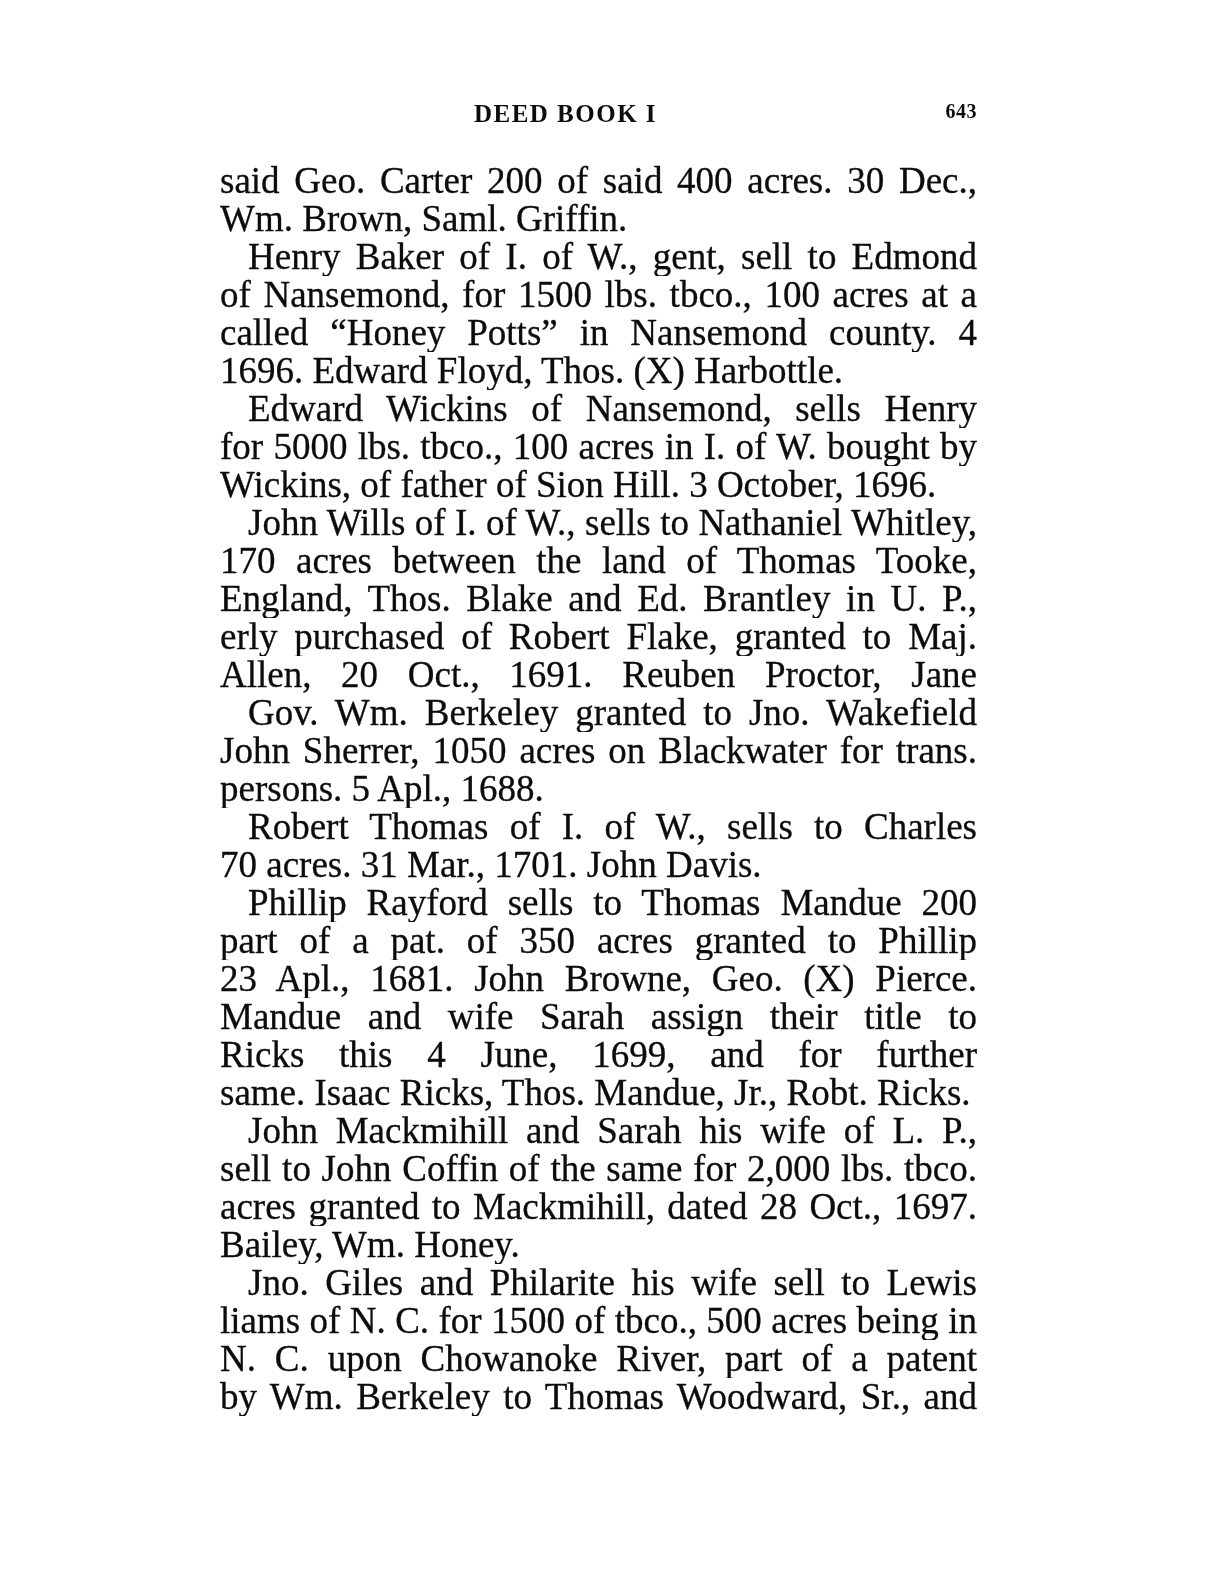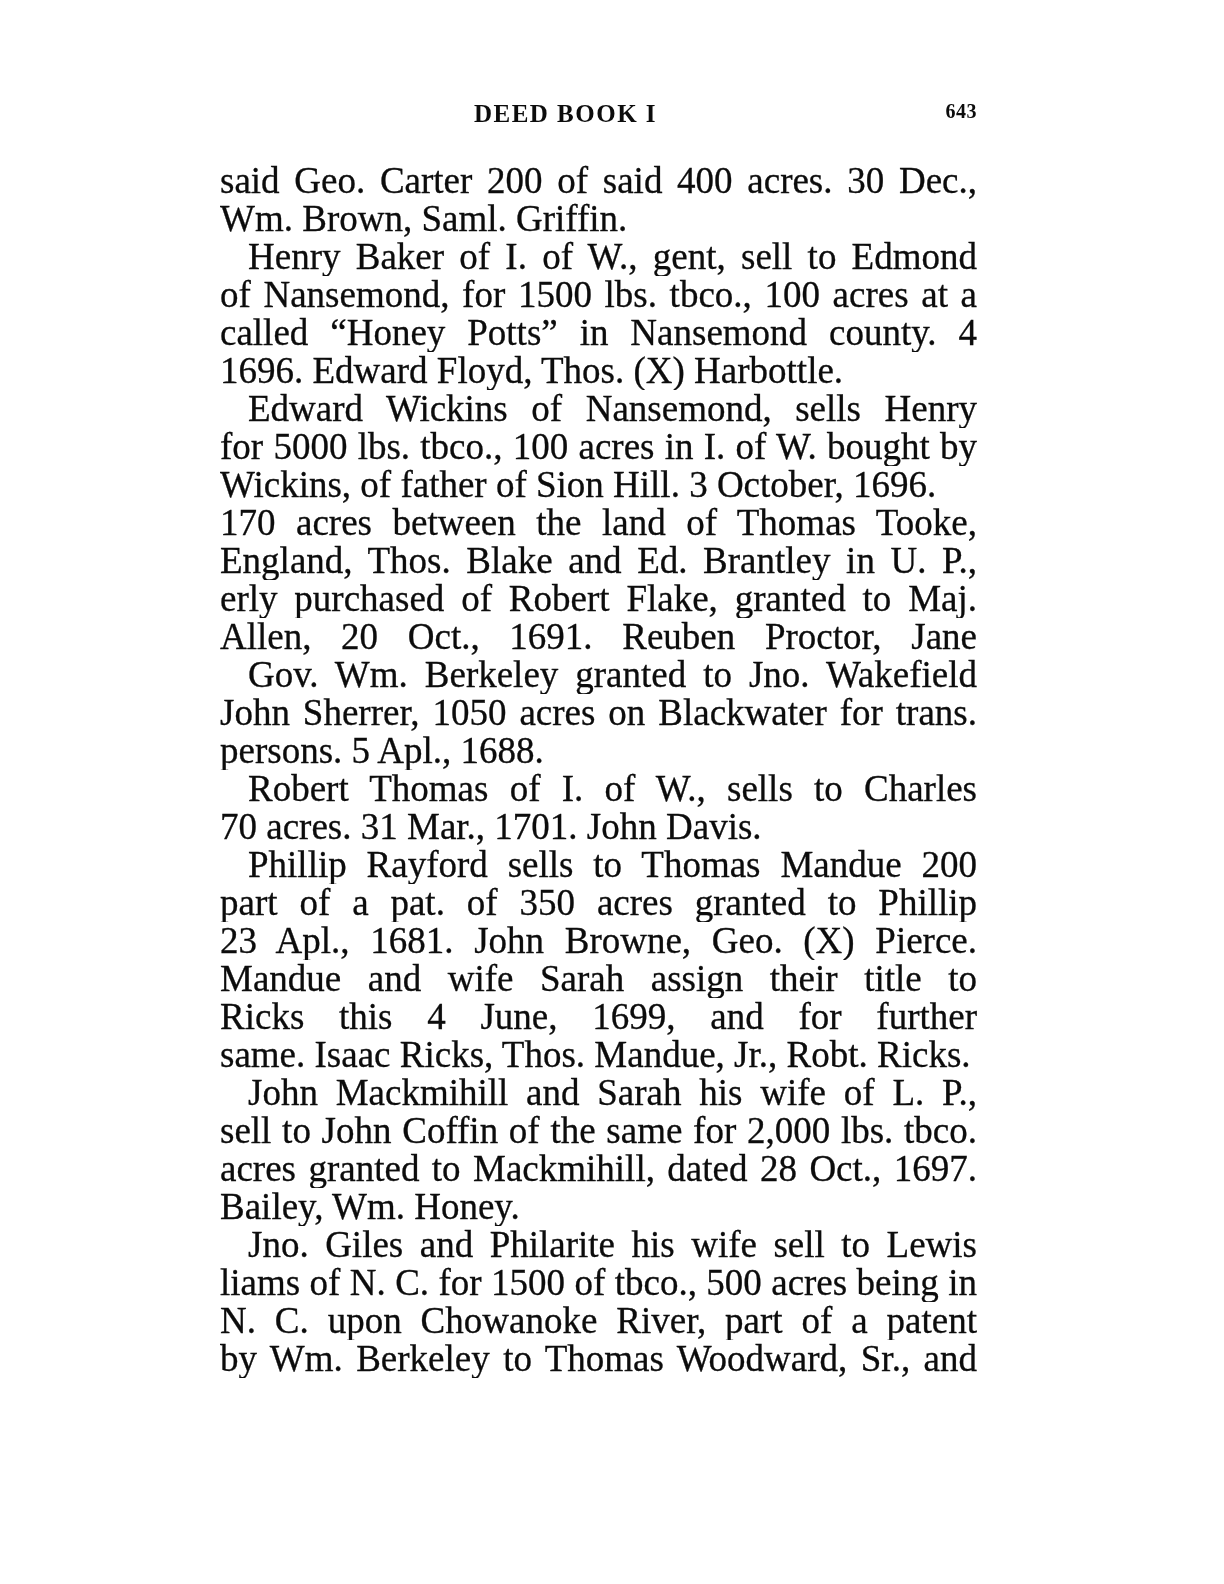--- a/index.html
+++ b/index.html
@@ -89,20 +89,21 @@
           <div class="ln">of Nansemond, for 1500 lbs. tbco., 100 acres at a place</div>
           <div class="ln">called “Honey Potts” in Nansemond county. 4 June,</div>
           <div class="ln last">1696. Edward Floyd, Thos. (X) Harbottle.</div>
         </div>
         <div class="para">
           <div class="ln ind">Edward Wickins of Nansemond, sells Henry Baker</div>
           <div class="ln">for 5000 lbs. tbco., 100 acres in I. of W. bought by said</div>
           <div class="ln last">Wickins, of father of Sion Hill. 3 October, 1696.</div>
         </div>
         <div class="para">
+          <div class="ln ind">John Wills of I. of W., sells to Nathaniel Whitley,</div>
           <div class="ln">170 acres between the land of Thomas Tooke, Capt.</div>
           <div class="ln">England, Thos. Blake and Ed. Brantley in U. P., form-</div>
           <div class="ln">erly purchased of Robert Flake, granted to Maj. Ar.</div>
           <div class="ln last">Allen, 20 Oct., 1691. Reuben Proctor, Jane Proctor.</div>
         </div>
         <div class="para">
           <div class="ln ind">Gov. Wm. Berkeley granted to Jno. Wakefield and</div>
           <div class="ln">John Sherrer, 1050 acres on Blackwater for trans. 7</div>
           <div class="ln last">persons. 5 Apl., 1688.</div>
         </div>

